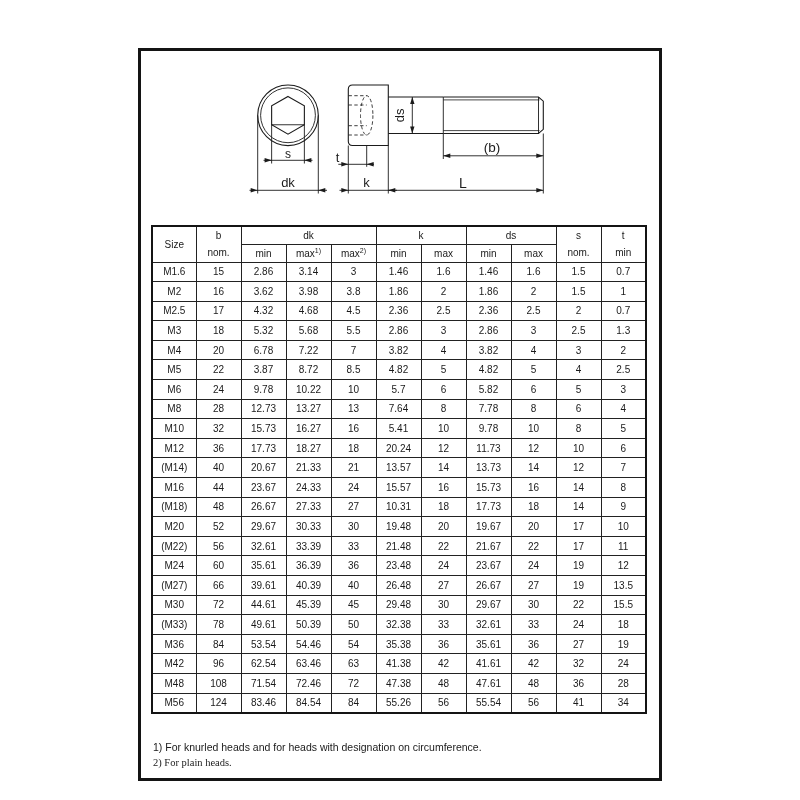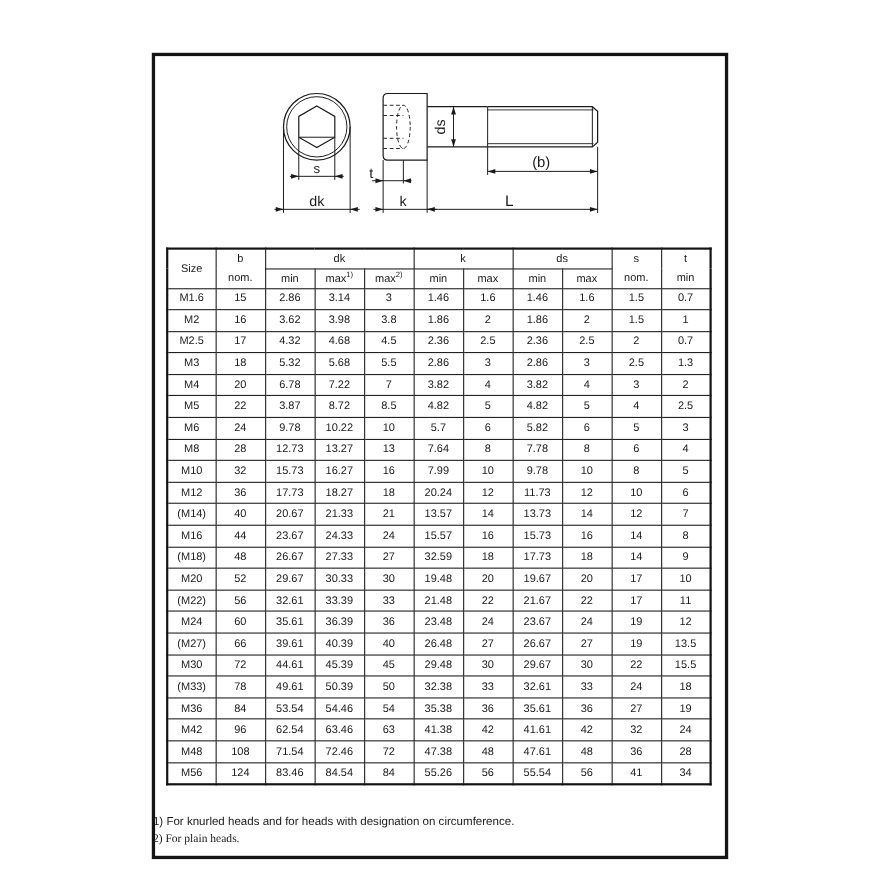--- a/index.html
+++ b/index.html
@@ -30,21 +30,21 @@
     text-align:center; vertical-align:middle;
     font-weight:400; padding:0;
     white-space:nowrap;
   }
   table.spec thead tr.hrow th { height:18px; }
   table.spec thead th.stack div { line-height:17px; }
   table.spec sup { font-size:7px; line-height:0; vertical-align:super; }
   table.spec tbody td { height:19.6px; }
 
   .footnote {
-    position:absolute; left:139px;
+    position:absolute; left:153px;
     font-size:10.5px; color:#1a1a1a;
   }
   .footnote.n1 { top:741px; }
   .footnote.n2 { top:757px;font-family:Liberation Serif, serif; }
 </style>
 </head>
 <body>
 
 <div class="sheet-title">DIN 912</div>
 
@@ -290,21 +290,21 @@
         <td>8</td>
         <td>6</td>
         <td>4</td>
       </tr>
       <tr>
         <td>M10</td>
         <td>32</td>
         <td>15.73</td>
         <td>16.27</td>
         <td>16</td>
-        <td>7.99</td>
+        <td>5.41</td>
         <td>10</td>
         <td>9.78</td>
         <td>10</td>
         <td>8</td>
         <td>5</td>
       </tr>
       <tr>
         <td>M12</td>
         <td>36</td>
         <td>17.73</td>
@@ -342,21 +342,21 @@
         <td>16</td>
         <td>14</td>
         <td>8</td>
       </tr>
       <tr>
         <td>(M18)</td>
         <td>48</td>
         <td>26.67</td>
         <td>27.33</td>
         <td>27</td>
-        <td>32.59</td>
+        <td>10.31</td>
         <td>18</td>
         <td>17.73</td>
         <td>18</td>
         <td>14</td>
         <td>9</td>
       </tr>
       <tr>
         <td>M20</td>
         <td>52</td>
         <td>29.67</td>

